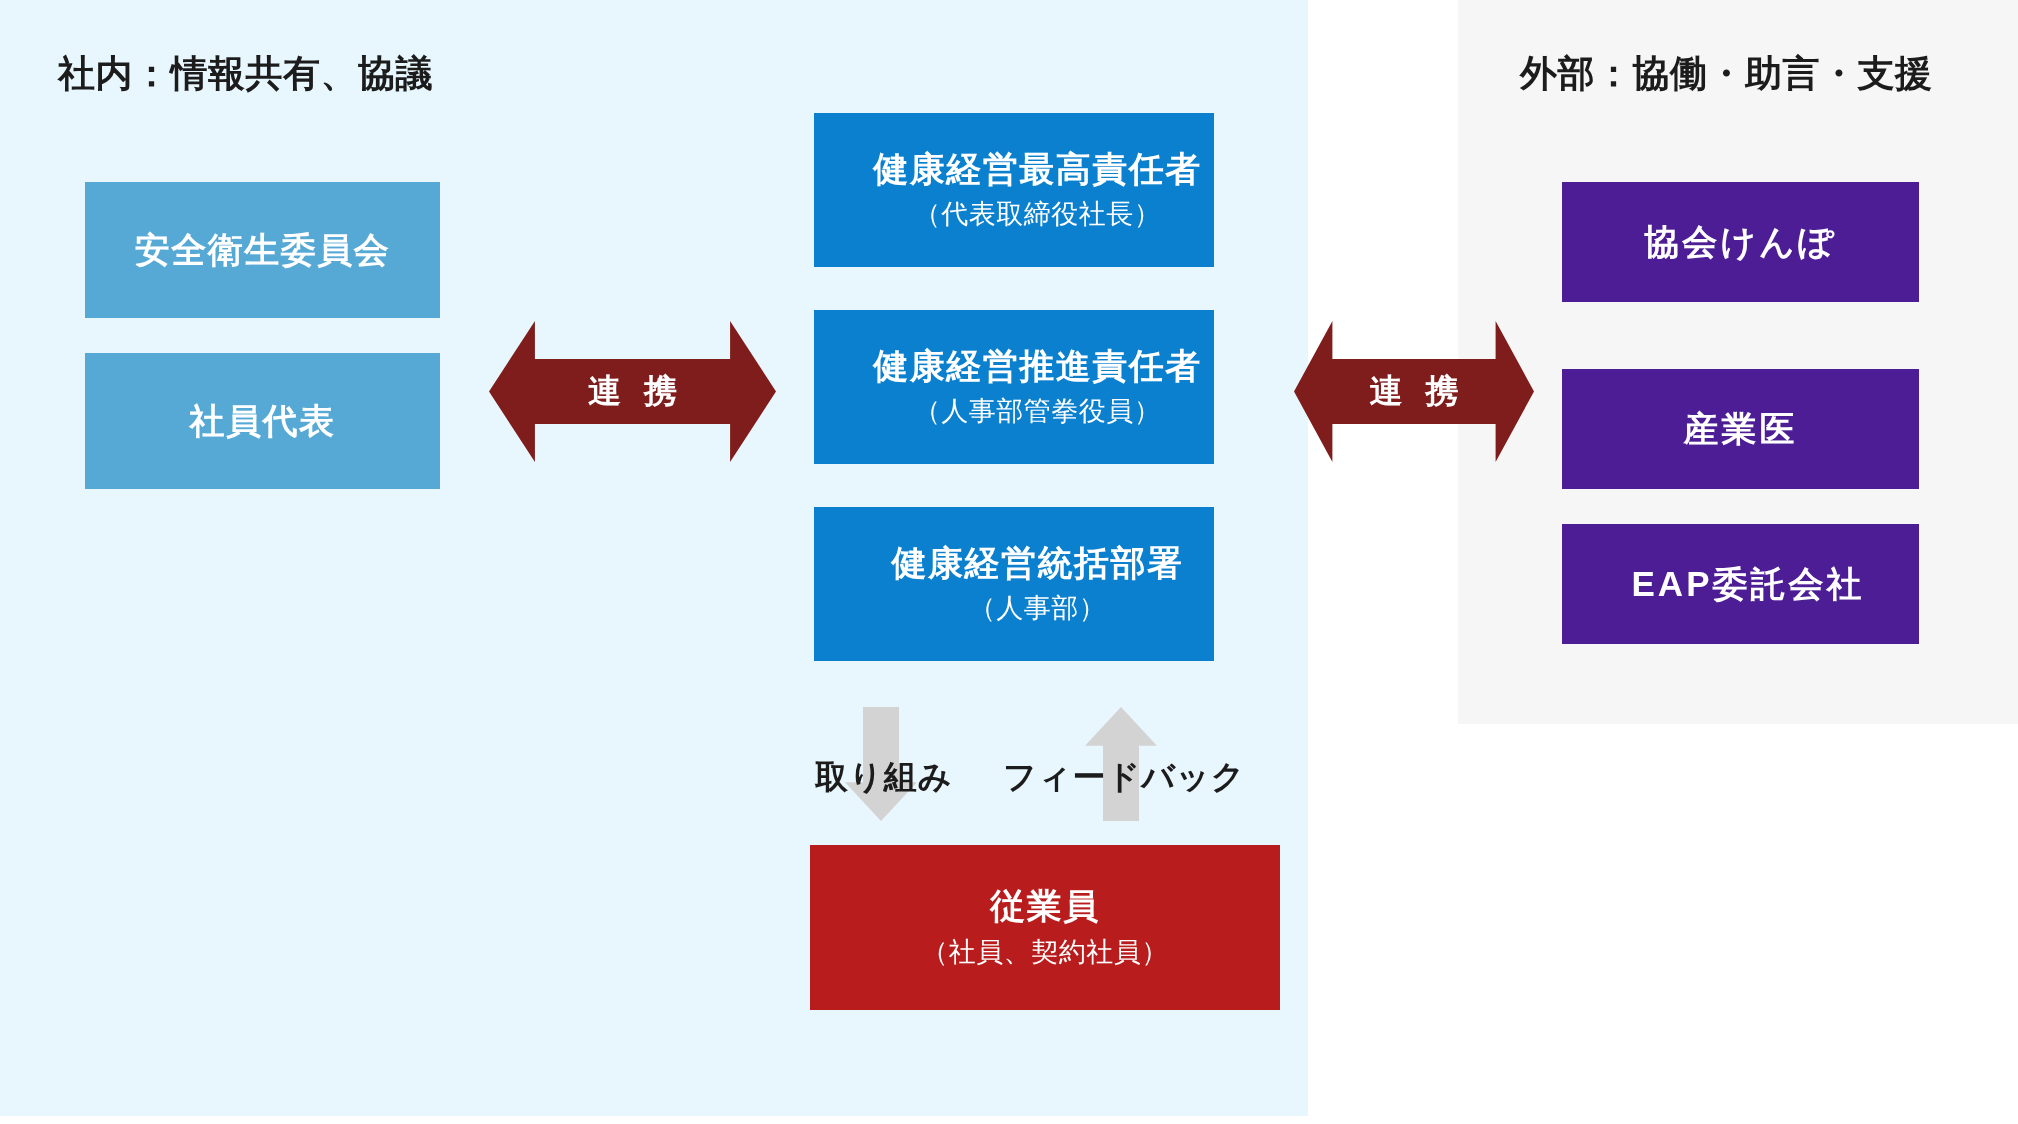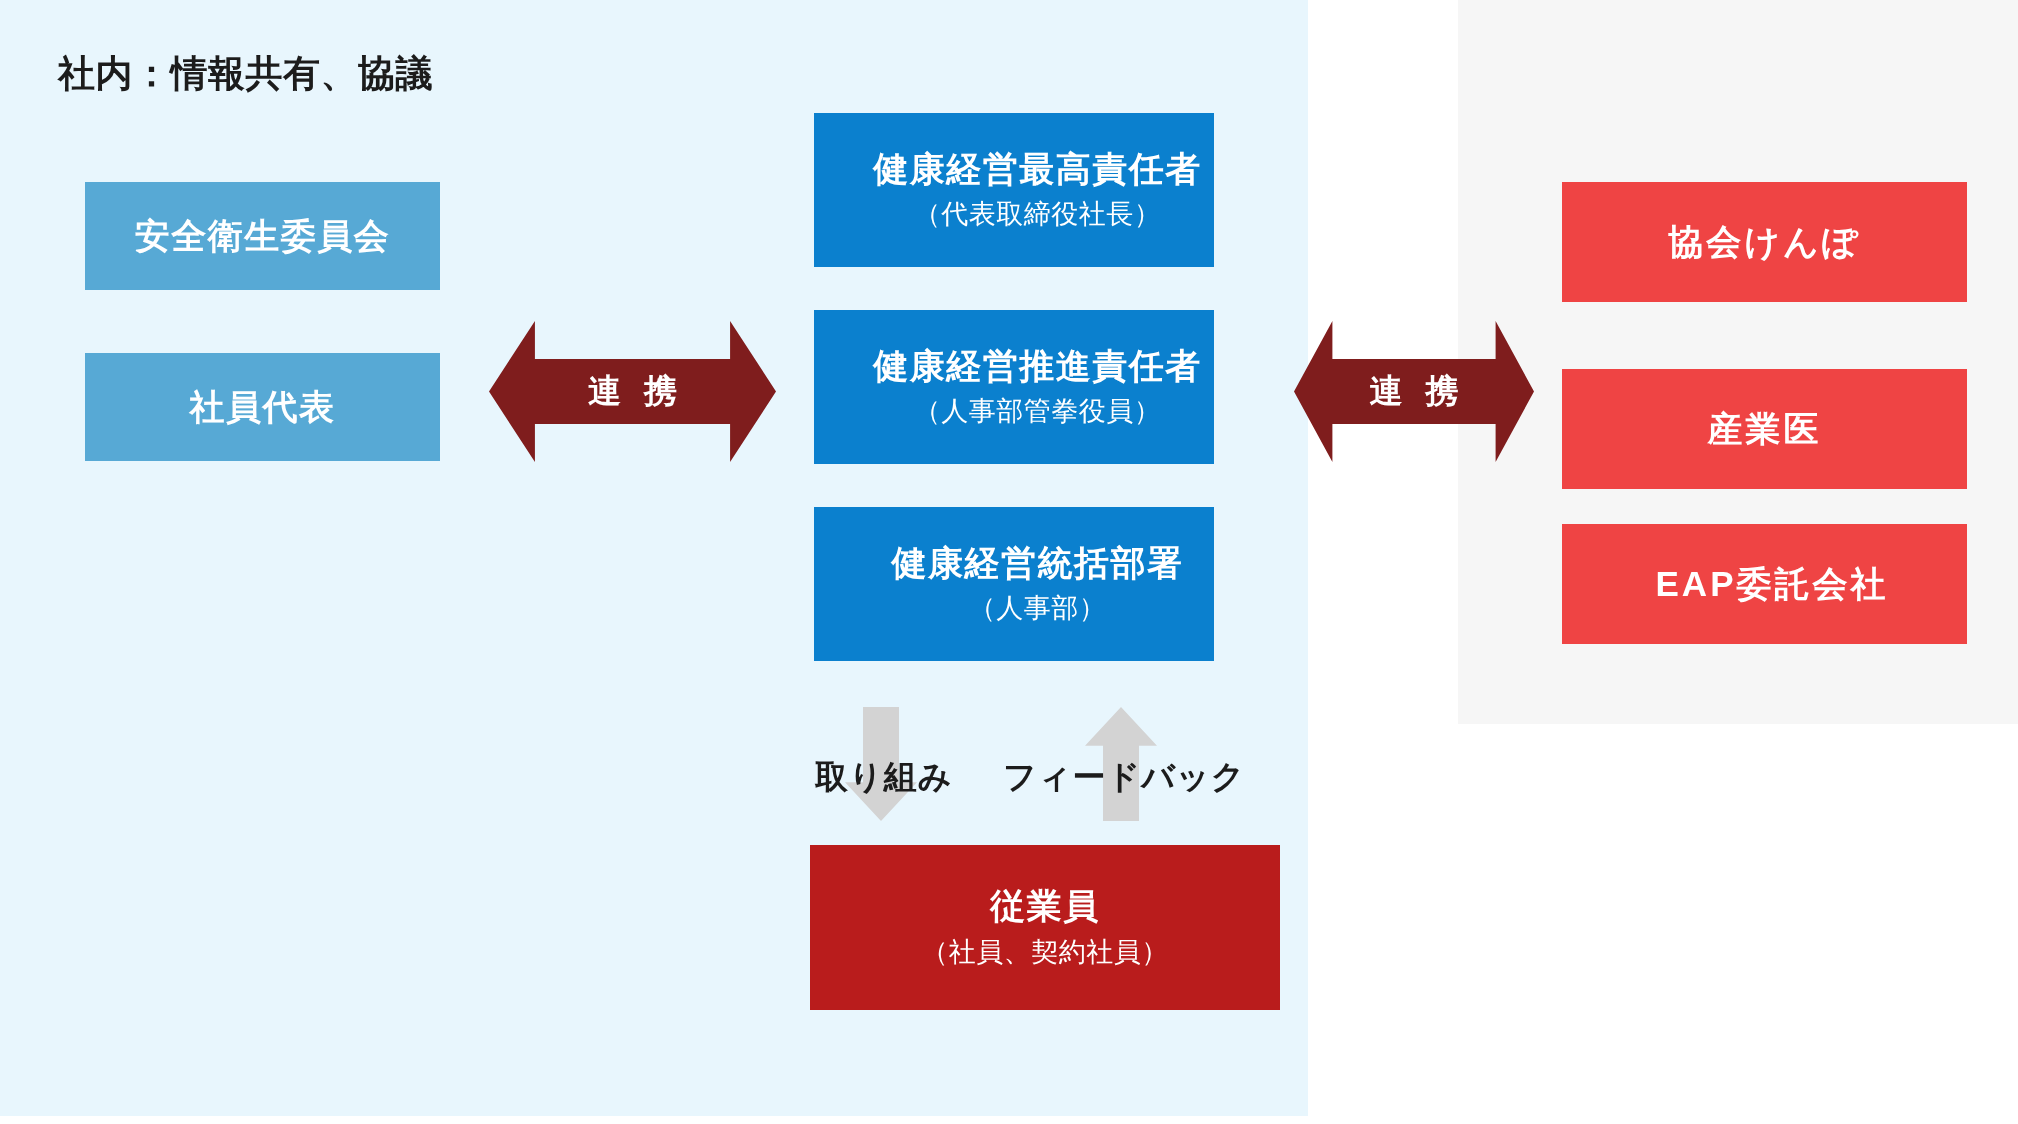--- a/index.html
+++ b/index.html
@@ -80,21 +80,21 @@
     line-height: 1.3;
     margin-top: 8px;
     white-space: nowrap;
   }
 
   
   .box-light {
     background: #57a9d5;
     left: 85px;
     width: 355px;
-    height: 108px;
+    height: 136px;
   }
   #box-safety-committee { top: 182px; }
   #box-employee-rep     { top: 353px; }
 
   
   .box-primary {
     background: #0b80ce;
     left: 814px;
     width: 400px;
     height: 154px;
@@ -108,23 +108,23 @@
   #box-employees {
     background: #b91c1c;
     left: 810px;
     top: 845px;
     width: 470px;
     height: 165px;
   }
 
   
   .box-gray {
-    background: #ef4444;
+    background: #4c1d95;
     left: 1562px;
-    width: 405px;
+    width: 357px;
     height: 120px;
   }
   #box-kenpo    { top: 182px; }
   #box-doctor   { top: 369px; }
   #box-eap      { top: 524px; padding-left: 15px; }
   .box-gray .title { letter-spacing: 3px; }
 
   
   .harrow {
     position: absolute;
@@ -190,20 +190,21 @@
 </head>
 <body>
 
 <div id="canvas">
 
   <div class="panel" id="panel-internal"></div>
 
   <div class="panel" id="panel-external"></div>
 
   <div class="panel-heading" id="heading-internal">社内：情報共有、協議</div>
+  <div class="panel-heading" id="heading-external">外部：協働・助言・支援</div>
 
   <div class="box box-light" id="box-safety-committee">
     <div class="title">安全衛生委員会</div>
   </div>
   <div class="box box-light" id="box-employee-rep">
     <div class="title">社員代表</div>
   </div>
 
   <div class="harrow" id="arrow-left">
     <span class="harrow-label">連 携</span>

